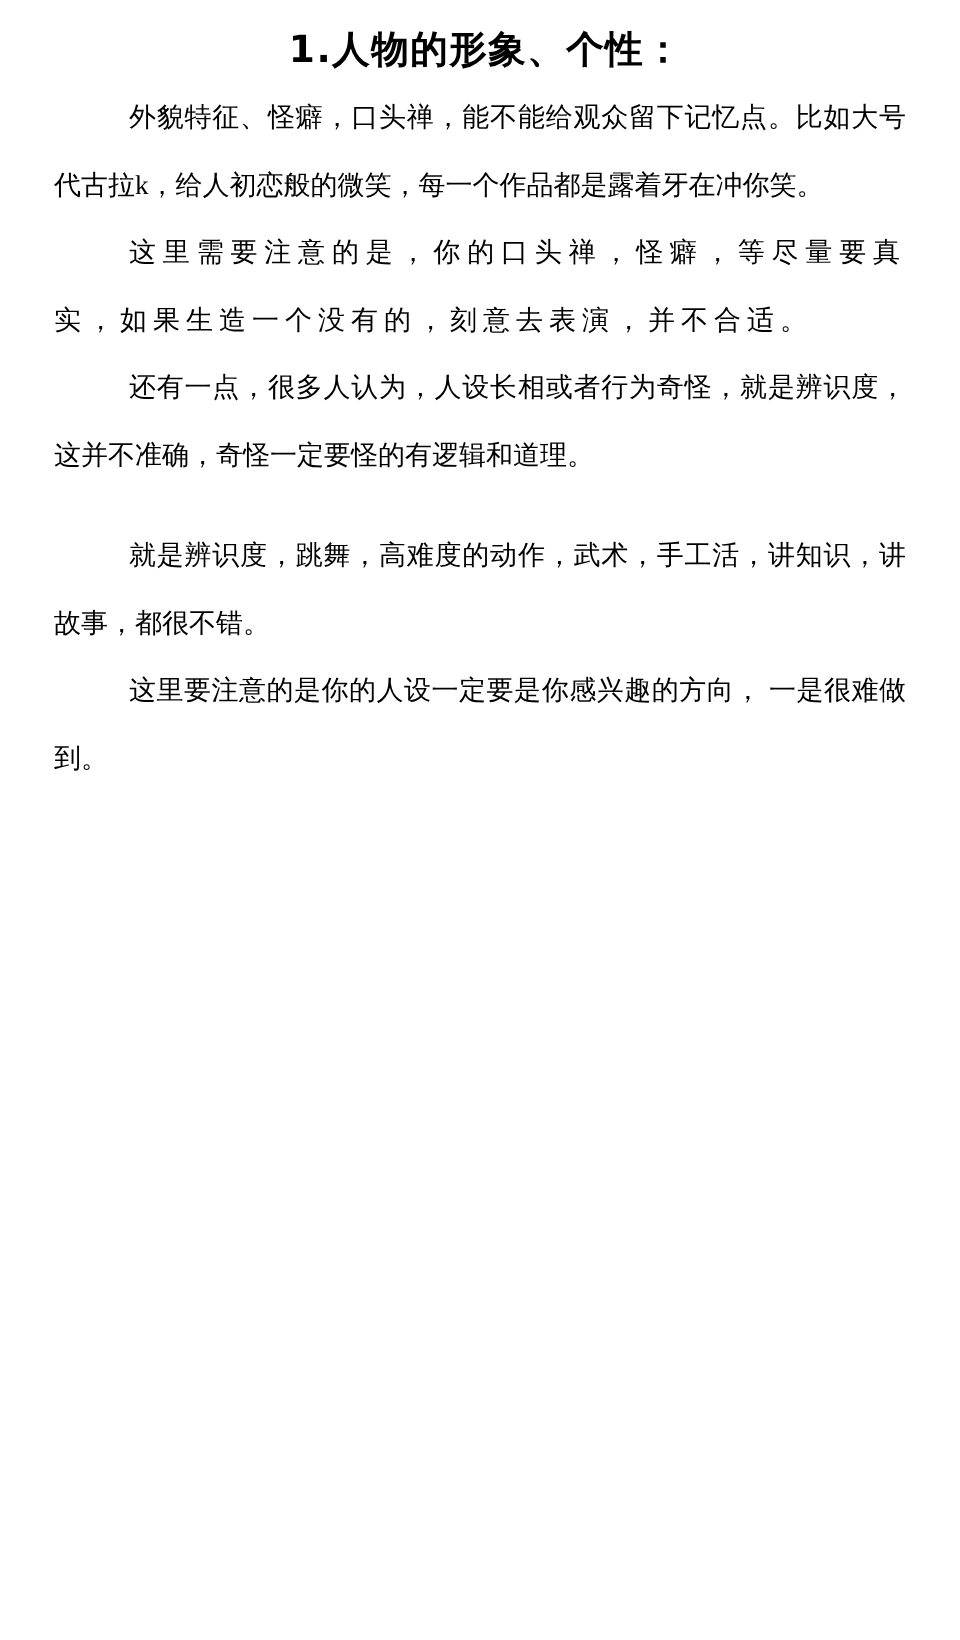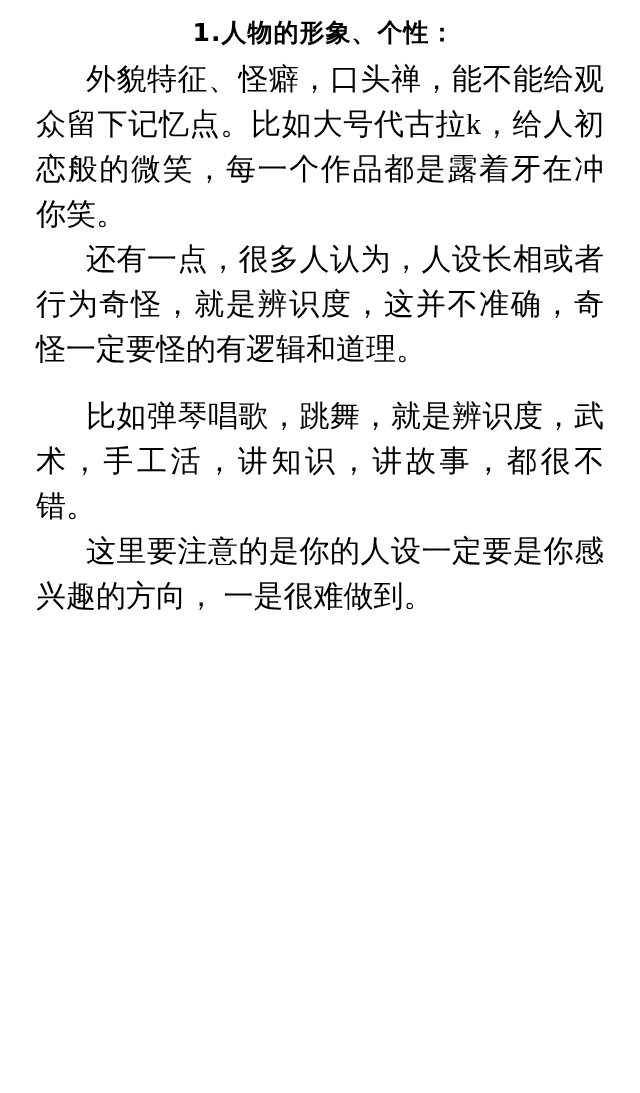--- a/index.html
+++ b/index.html
@@ -31,21 +31,21 @@
     margin: 0 0 4px 0;
     padding-left: 8px;
   }
   .heading-2 {
     text-align: left;
     padding-left: 98px;
     margin-top: 30px;
     margin-bottom: 2px;
   }
   .para {
-    font-size: 30px;
+    font-size: 18px;
     line-height: 45px;
     text-align: justify;
     text-align-last: left;
     text-justify: inter-character;
     margin: 0;
     text-indent: 50px;
     letter-spacing: 0px;
   }
   .para.wide {
     letter-spacing: 4px;
@@ -56,24 +56,25 @@
 </style>
 </head>
 <body>
 
 <div class="page">
 
   <h2 class="heading">1.人物的形象、个性：</h2>
 
   <p class="para">外貌特征、怪癖，口头禅，能不能给观众留下记忆点。比如大号代古拉k，给人初恋般的微笑，每一个作品都是露着牙在冲你笑。</p>
 
+  <p class="para wide">这里需要注意的是，你的口头禅，怪癖，等尽量要真实，如果生造一个没有的，刻意去表演，并不合适。</p>
 
   <p class="para">还有一点，很多人认为，人设长相或者行为奇怪，就是辨识度，这并不准确，奇怪一定要怪的有逻辑和道理。</p>
 
   <div class="spacer"></div>
 
 
-  <p class="para">比如弹琴唱歌，跳舞，就是辨识度，武术，手工活，讲知识，讲故事，都很不错。</p>
+  <p class="para">就是辨识度，跳舞，高难度的动作，武术，手工活，讲知识，讲故事，都很不错。</p>
 
   <p class="para">这里要注意的是你的人设一定要是你感兴趣的方向， 一是很难做到。</p>
 
 
 </div>
 
 </body></html>

